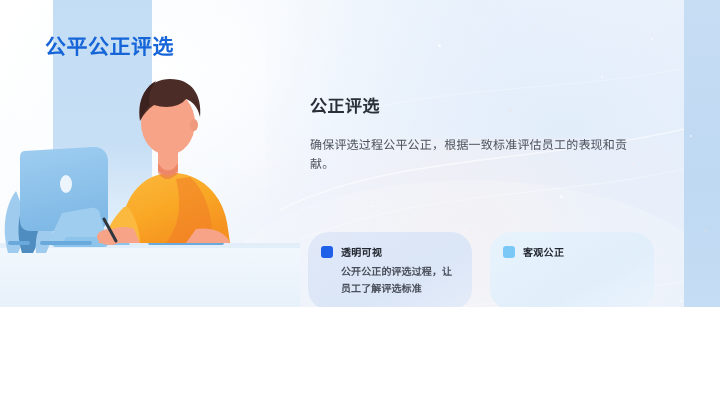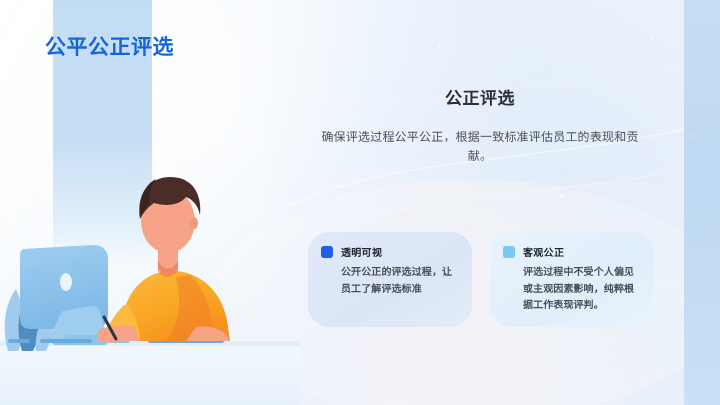--- a/index.html
+++ b/index.html
@@ -4,21 +4,21 @@
 <title>公平公正评选</title>
 <style>
   html, body {
     margin: 0;
     padding: 0;
     background: #ffffff;
   }
   .slide {
     position: relative;
     width: 720px;
-    height: 405px;
+    height: 307px;
     overflow: hidden;
     font-family: "Liberation Sans", "DejaVu Sans", sans-serif;
     background: linear-gradient(118deg, #ffffff 0%, #f3f8fd 22%, #e9f1fb 48%, #eef4fc 70%, #e6eef9 100%);
   }
 
   
   .bg-wash-a {
     position: absolute;
     left: -10%;
     top: -30%;
@@ -89,23 +89,22 @@
     font-weight: bold;
     letter-spacing: 0.5px;
     color: #1565d8;
     white-space: nowrap;
   }
 
   
   .headline-block {
     position: absolute;
     left: 310px;
-    top: 84px;
+    top: 92px;
     width: 340px;
-    text-align: center;
   }
   .headline {
     font-size: 17px;
     font-weight: bold;
     color: #2b2f38;
     letter-spacing: 0.5px;
     margin: 0 0 19px 0;
   }
   .subline {
     font-size: 12px;
@@ -232,21 +231,20 @@
       <div class="card-body">
         <div class="card-title">透明可视</div>
         <p class="card-text">公开公正的评选过程，让员工了解评选标准</p>
       </div>
     </div>
 
     <div class="card c2">
       <span class="card-dot" style="background:#79c8f5"></span>
       <div class="card-body">
         <div class="card-title">客观公正</div>
-        <p class="card-text">评选过程中不受个人偏见或主观因素影响，纯粹根据工作表现评判。</p>
       </div>
     </div>
 
   </div>
 
   <svg class="illustration" viewBox="0 0 300 240">
     <defs>
       <linearGradient id="gShirt" x1="0" y1="0" x2="0.6" y2="1">
         <stop offset="0%" stop-color="#fcb93f"></stop>
         <stop offset="55%" stop-color="#f9a825"></stop>

